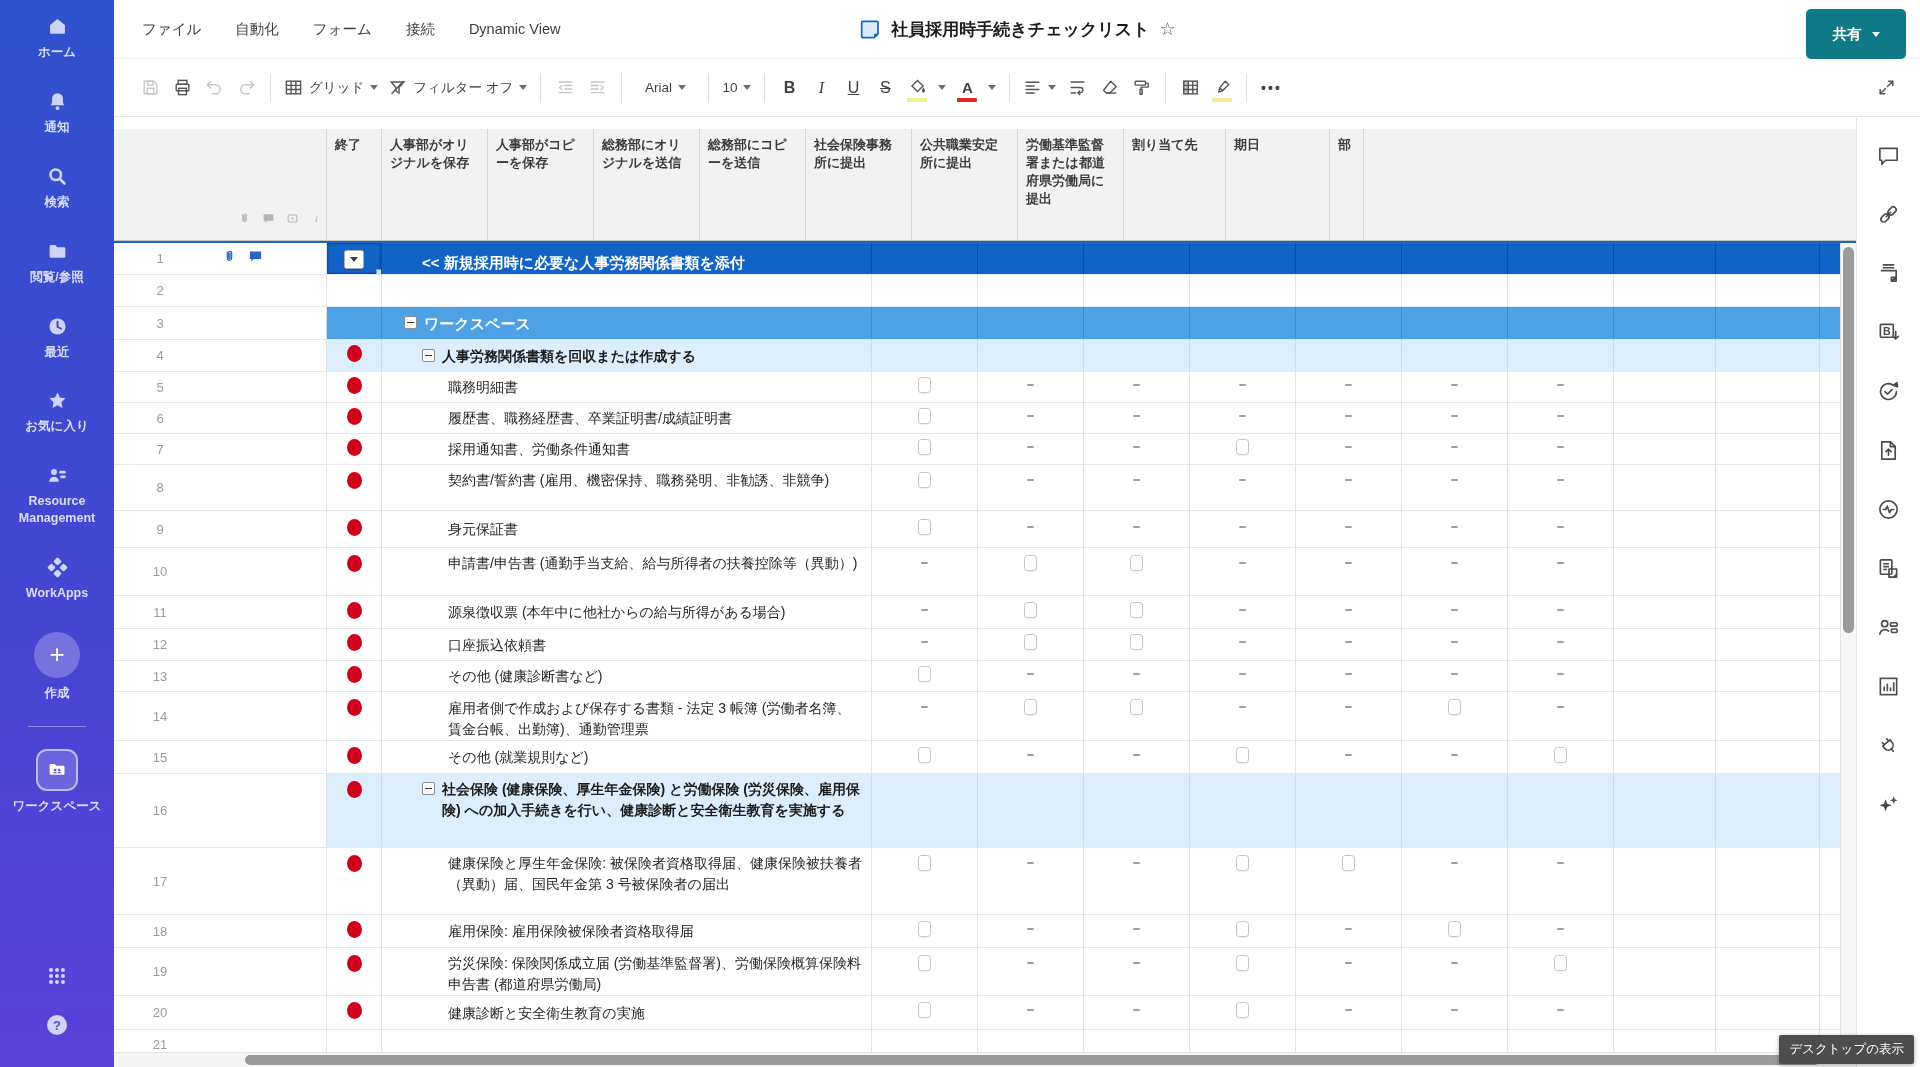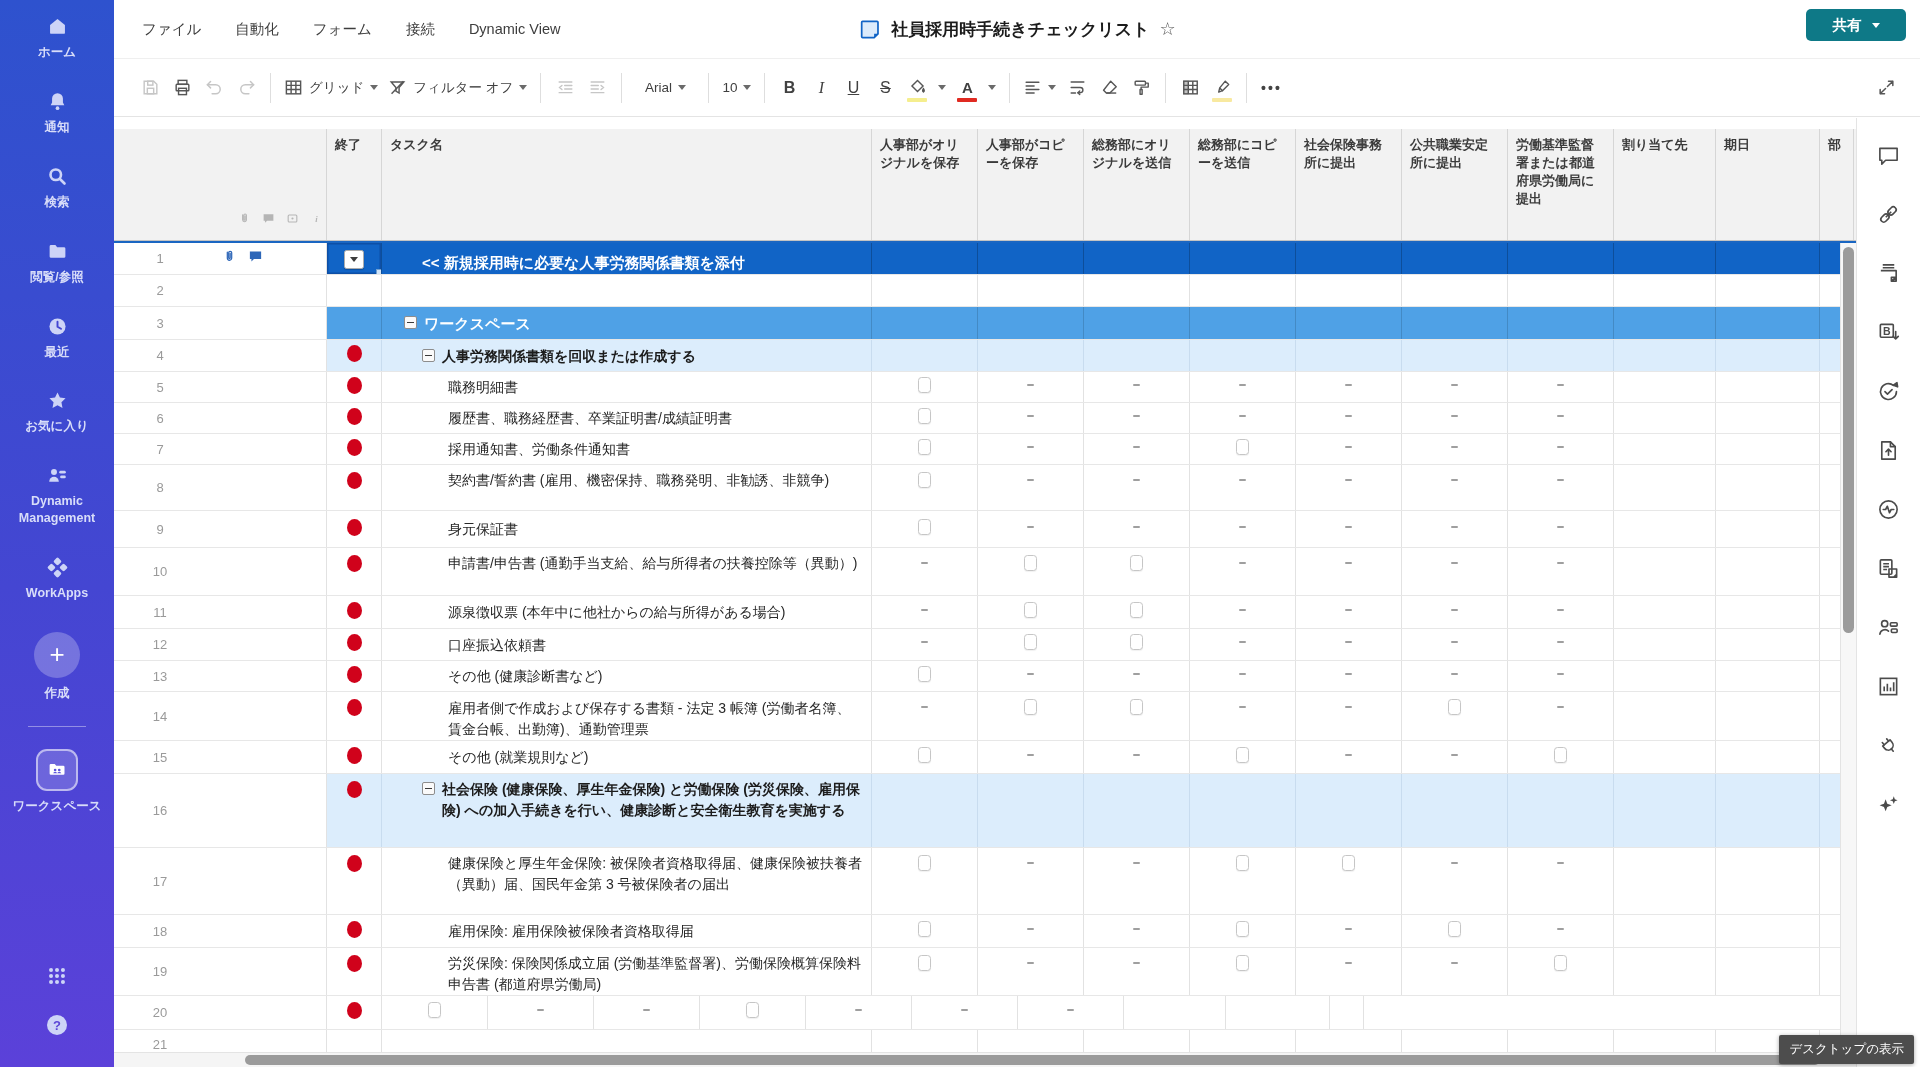--- a/index.html
+++ b/index.html
@@ -23,21 +23,21 @@
   .sb-bottom { margin-top:auto; display:flex; flex-direction:column; align-items:center; gap:26px; padding-bottom:30px; }
 
   
   .topbars { position:absolute; left:114px; top:0; width:1806px; }
   .menubar { position:relative; height:58px; display:flex; align-items:center; padding-left:28px; background:#fff; }
   .menu-item { font-size:14.5px; color:#3d3d3d; margin-right:34px; cursor:pointer; white-space:nowrap; }
   .titlewrap { position:absolute; left:50%; top:0; height:58px; transform:translateX(-50%);
     display:flex; align-items:center; gap:10px; }
   .sheet-title { font-size:17px; font-weight:700; color:#1b1b1b; white-space:nowrap; }
   .title-star { font-size:18px; color:#555; cursor:pointer; }
-  .share-btn { position:absolute; right:14px; top:9px; height:32px; min-width:100px; background:#0E7987;
+  .share-btn { position:absolute; right:14px; top:9px; height:50px; min-width:100px; background:#0E7987;
     border-radius:5px; display:flex; align-items:center; justify-content:center; gap:10px;
     color:#fff; font-size:14.5px; font-weight:700; cursor:pointer; padding:0 16px; }
   .share-caret { width:0; height:0; border-left:4.5px solid transparent; border-right:4.5px solid transparent;
     border-top:5.5px solid #fff; }
 
   .toolbar { height:59px; border-top:1px solid #efefef; border-bottom:1px solid #e4e4e4;
     display:flex; align-items:center; padding-left:20px; background:#fff; }
   .tb-btn { height:34px; min-width:32px; display:flex; align-items:center; justify-content:center;
     gap:6px; border-radius:3px; cursor:pointer; padding:0 5px; position:relative; color:#565656; }
   .tb-btn svg { width:19px; height:19px; }
@@ -150,21 +150,21 @@
         </svg>
       <span class="sb-label">お気に入り</span>
     </div>
     <div class="sb-item">
       <svg viewBox="0 0 24 24" fill="#cdd4f7">
           <circle cx="8" cy="8" r="3.4"></circle>
           <path d="M2.5 19 a5.5 5.5 0 0 1 11 0 Z"></path>
           <rect x="14" y="6.6" width="7.5" height="3.2" rx="1.6"></rect>
           <rect x="15" y="12" width="6.5" height="3.2" rx="1.6"></rect>
         </svg>
-      <span class="sb-label">Dynamic Management</span>
+      <span class="sb-label">Resource Management</span>
     </div>
     <div class="sb-item">
       <svg viewBox="0 0 24 24" fill="#cdd4f7">
           <g transform="rotate(45 12 12)">
             <rect x="3.6" y="3.6" width="7" height="7" rx="1.6"></rect>
             <rect x="13.4" y="3.6" width="7" height="7" rx="1.6"></rect>
             <rect x="3.6" y="13.4" width="7" height="7" rx="1.6"></rect>
             <rect x="13.4" y="13.4" width="7" height="7" rx="1.6"></rect>
           </g>
         </svg>
@@ -451,21 +451,20 @@
             <span style="width:13px"><svg viewBox="0 0 24 24" fill="none" stroke="currentColor" stroke-width="2">
                 <rect x="4" y="5.5" width="16" height="13" rx="2"></rect>
                 <circle cx="12" cy="12" r="2" fill="currentColor" stroke="none"></circle>
               </svg></span>
             <span style="width:13px"><svg viewBox="0 0 24 24" fill="currentColor">
                 <text x="12" y="18" text-anchor="middle" font-size="16" font-style="italic" font-family="Liberation Serif, serif">i</text>
               </svg></span>
           </span>
         </div>
         <div class="g-hcell" style="width: 55px;">終了</div>
-        <div class="g-hcell" style="width: 490px;">タスク名</div>
         <div class="g-hcell" style="width: 106px;">人事部がオリジナルを保存</div>
         <div class="g-hcell" style="width: 106px;">人事部がコピーを保存</div>
         <div class="g-hcell" style="width: 106px;">総務部にオリジナルを送信</div>
         <div class="g-hcell" style="width: 106px;">総務部にコピーを送信</div>
         <div class="g-hcell" style="width: 106px;">社会保険事務所に提出</div>
         <div class="g-hcell" style="width: 106px;">公共職業安定所に提出</div>
         <div class="g-hcell" style="width: 106px;">労働基準監督署または都道府県労働局に提出</div>
         <div class="g-hcell" style="width: 102px;">割り当て先</div>
         <div class="g-hcell" style="width: 104px;">期日</div>
         <div class="g-hcell" style="width: 34px;">部</div>
@@ -1080,20 +1079,23 @@
           <div class="g-cell cc" style="width: 104px; height: 100%;"></div>
           <div class="g-cell cc" style="width: 34px; height: 100%;"></div>
         </div>
         <div class="g-row" style="height: 34px;">
           <div class="g-cell g-gutter" style="width: 213px; height: 100%;">
             <span class="row-num">20</span>
           </div>
           <div class="g-cell cc" style="width: 55px; height: 100%; display: flex; justify-content: center; align-items: flex-start; padding-top: 6px;">
             <span class="status-dot"></span>
           </div>
+          <div class="g-cell cc" style="width: 490px; height: 100%; display: flex; align-items: flex-start; padding-top: 7px; padding-left: 66px; padding-right: 8px;">
+            <span class="task-text t-task">健康診断と安全衛生教育の実施</span>
+          </div>
           <div class="g-cell cc" style="width: 106px; height: 100%; display: flex; justify-content: center; align-items: flex-start; padding-top: 6px;">
             <span class="cbx"></span>
           </div>
           <div class="g-cell cc" style="width: 106px; height: 100%; display: flex; justify-content: center; align-items: flex-start; padding-top: 6px;">
             <span class="mdash"></span>
           </div>
           <div class="g-cell cc" style="width: 106px; height: 100%; display: flex; justify-content: center; align-items: flex-start; padding-top: 6px;">
             <span class="mdash"></span>
           </div>
           <div class="g-cell cc" style="width: 106px; height: 100%; display: flex; justify-content: center; align-items: flex-start; padding-top: 6px;">

